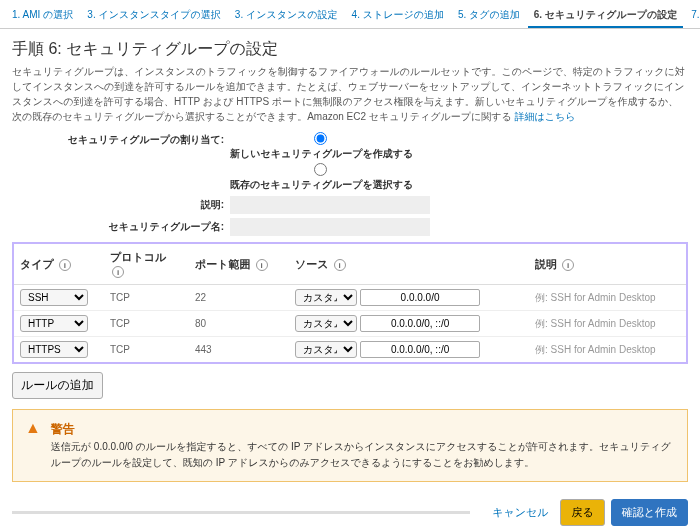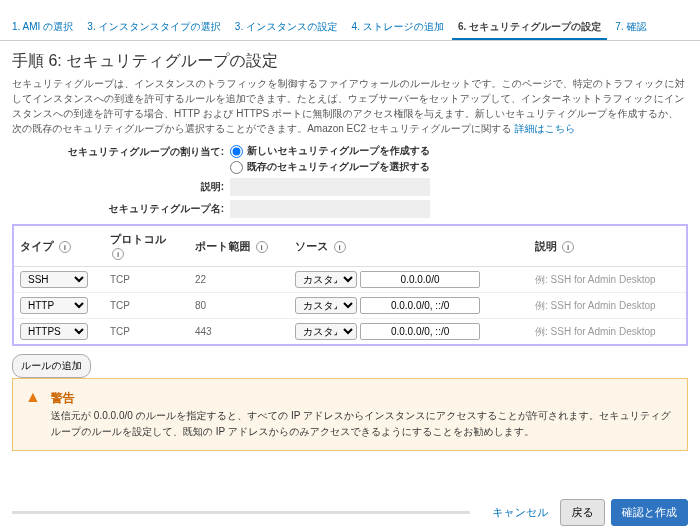--- a/index.html
+++ b/index.html
@@ -1,65 +1,66 @@
 <!DOCTYPE html>
 <html><head>
 <meta charset="utf-8">
 <style>
   * { box-sizing: border-box; margin: 0; padding: 0; }
   body { width: 700px; height: 532px; font-family: "Hiragino Kaku Gothic Pro", "Meiryo", Arial, sans-serif; font-size: 11px; color: #333; background: #fff; overflow: hidden; }
-  .tabs { display: flex; border-bottom: 1px solid #ccc; padding: 16px 6px 0; gap: 2px; font-size: 10px; }
+  .tabs { display: flex; border-bottom: 1px solid #ccc; padding: 4px 6px 0; gap: 2px; font-size: 10px; }
   .tab { padding: 4px 6px; color: #0073bb; cursor: pointer; white-space: nowrap; }
   .tab.active { color: #444; font-weight: bold; border-bottom: 2px solid #0073bb; }
   .content { padding: 10px 12px 0; }
   h2 { font-size: 16px; font-weight: normal; color: #333; margin-bottom: 4px; }
   .desc { font-size: 10px; color: #555; line-height: 1.5; margin-bottom: 8px; }
   .desc a { color: #0073bb; text-decoration: none; }
   .assign-row { display: flex; align-items: flex-start; font-size: 10px; margin-bottom: 2px; }
   .assign-label { width: 218px; text-align: right; padding-right: 6px; font-weight: bold; padding-top: 1px; }
-  .assign-opts label { display: flex; align-items: center; gap: 2px; color: #333; margin-bottom: 2px; }
+  .assign-opts label { display: flex; align-items: center; gap: 2px; color: #333; margin-bottom: 2px; flex-direction: column; }
   .assign-opts input[type=radio] { margin: 0 2px 0 0; }
   .form-row { display: flex; align-items: center; font-size: 10px; margin-bottom: 4px; }
   .form-row .lbl { width: 218px; text-align: right; padding-right: 6px; font-weight: bold; }
   .form-row .val { width: 200px; height: 18px; background: #eee; border: 0; }
   .table-wrap { border: 2px solid #c4b5fd; margin: 6px 0 8px; }
   table { width: 100%; border-collapse: collapse; font-size: 11px; }
   th { text-align: left; font-weight: bold; padding: 6px 6px; border-bottom: 1px solid #ddd; background: #fff; }
   th .info, .warn-icon { display: inline-block; width: 12px; height: 12px; border: 1px solid #999; border-radius: 50%; font-size: 8px; text-align: center; line-height: 11px; color: #666; margin-left: 2px; }
   td { padding: 4px 6px; border-bottom: 1px solid #eee; vertical-align: middle; }
   tr:last-child td { border-bottom: none; }
   select, .src-sel { font-size: 10px; padding: 1px 3px; border: 1px solid #aaa; border-radius: 3px; background: #f6f6f6; }
   select.type { width: 68px; }
   .src-sel { width: 62px; }
   .src-txt { font-size: 10px; border: 1px solid #aaa; padding: 2px 4px; width: 120px; background: #fff; border-radius: 2px; text-align: center; }
   .desc-place { color: #999; font-size: 10px; }
   .td-proto, .td-port { color: #666; font-size: 10px; }
-  .add-btn { font-size: 10px; padding: 4px 8px; border: 1px solid #aaa; background: #f4f4f4; border-radius: 10px; cursor: pointer; }
+  .add-btn { font-size: 12px; padding: 4px 8px; border: 1px solid #aaa; background: #f4f4f4; border-radius: 3px; margin-bottom: 10px; cursor: pointer; }
   .alert { border: 1px solid #f0c36d; background: #fdf6e8; padding: 10px 12px; display: flex; gap: 10px; font-size: 10px; line-height: 1.6; margin-bottom: 12px; }
   .alert .warn-tri { color: #e47911; font-size: 16px; line-height: 1; }
   .alert .atitle { color: #c60; font-weight: bold; font-size: 12px; margin-bottom: 0; }
   .footer { position: fixed; bottom: 0; left: 0; width: 700px; background: #fff; padding: 6px 12px; display: flex; justify-content: flex-end; gap: 6px; border-top: 0; align-items: center; }
   .footer .progress { flex: 1; height: 3px; background: #ddd; margin-right: 10px; }
   .footer .cancel { color: #0073bb; font-size: 11px; padding: 4px 6px; cursor: pointer; text-align: right; }
   .footer button { font-size: 11px; padding: 5px 10px; border: 1px solid #aaa; border-radius: 3px; cursor: pointer; }
-  .footer .back { background: #e5e5e5; font-family: Liberation Serif, serif; }
+  .footer .back { background: #eab308; font-family: Liberation Serif, serif; }
   .footer .go { background: #2f74c0; color: #fff; border-color: #2f74c0; }
   .col-type { width: 90px; }
   .col-proto { width: 85px; }
   .col-port { width: 100px; }
   .col-src { width: 240px; }
 </style>
 </head>
 <body>
 
 <div class="tabs">
   <div class="tab">1. AMI の選択</div>
   <div class="tab">3. インスタンスタイプの選択</div>
   <div class="tab">3. インスタンスの設定</div>
   <div class="tab">4. ストレージの追加</div>
+  <div class="tab">5. タグの追加</div>
   <div class="tab active">6. セキュリティグループの設定</div>
   <div class="tab">7. 確認</div>
 </div>
 
 <div class="content">
   <h2>手順 6: セキュリティグループの設定</h2>
   <p class="desc">
     <span>セキュリティグループは、インスタンスのトラフィックを制御するファイアウォールのルールセットです。このページで、特定のトラフィックに対してインスタンスへの到達を許可するルールを追加できます。たとえば、ウェブサーバーをセットアップして、インターネットトラフィックにインスタンスへの到達を許可する場合、HTTP および HTTPS ポートに無制限のアクセス権限を与えます。新しいセキュリティグループを作成するか、次の既存のセキュリティグループから選択することができます。Amazon EC2 セキュリティグループに関する </span><a href="#">詳細はこちら</a>
   </p>
 

